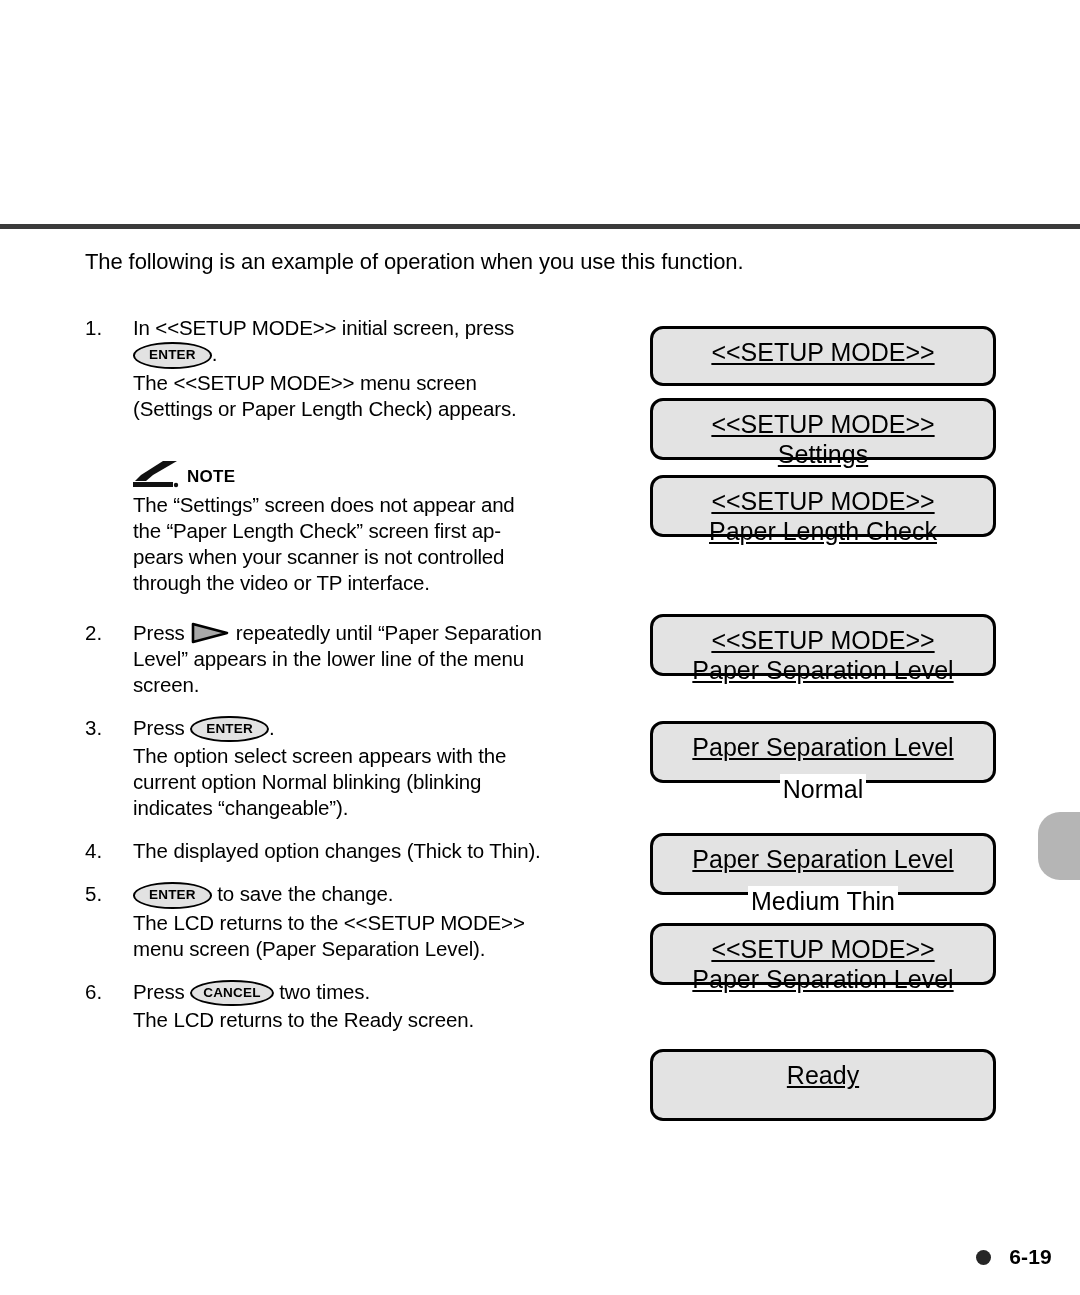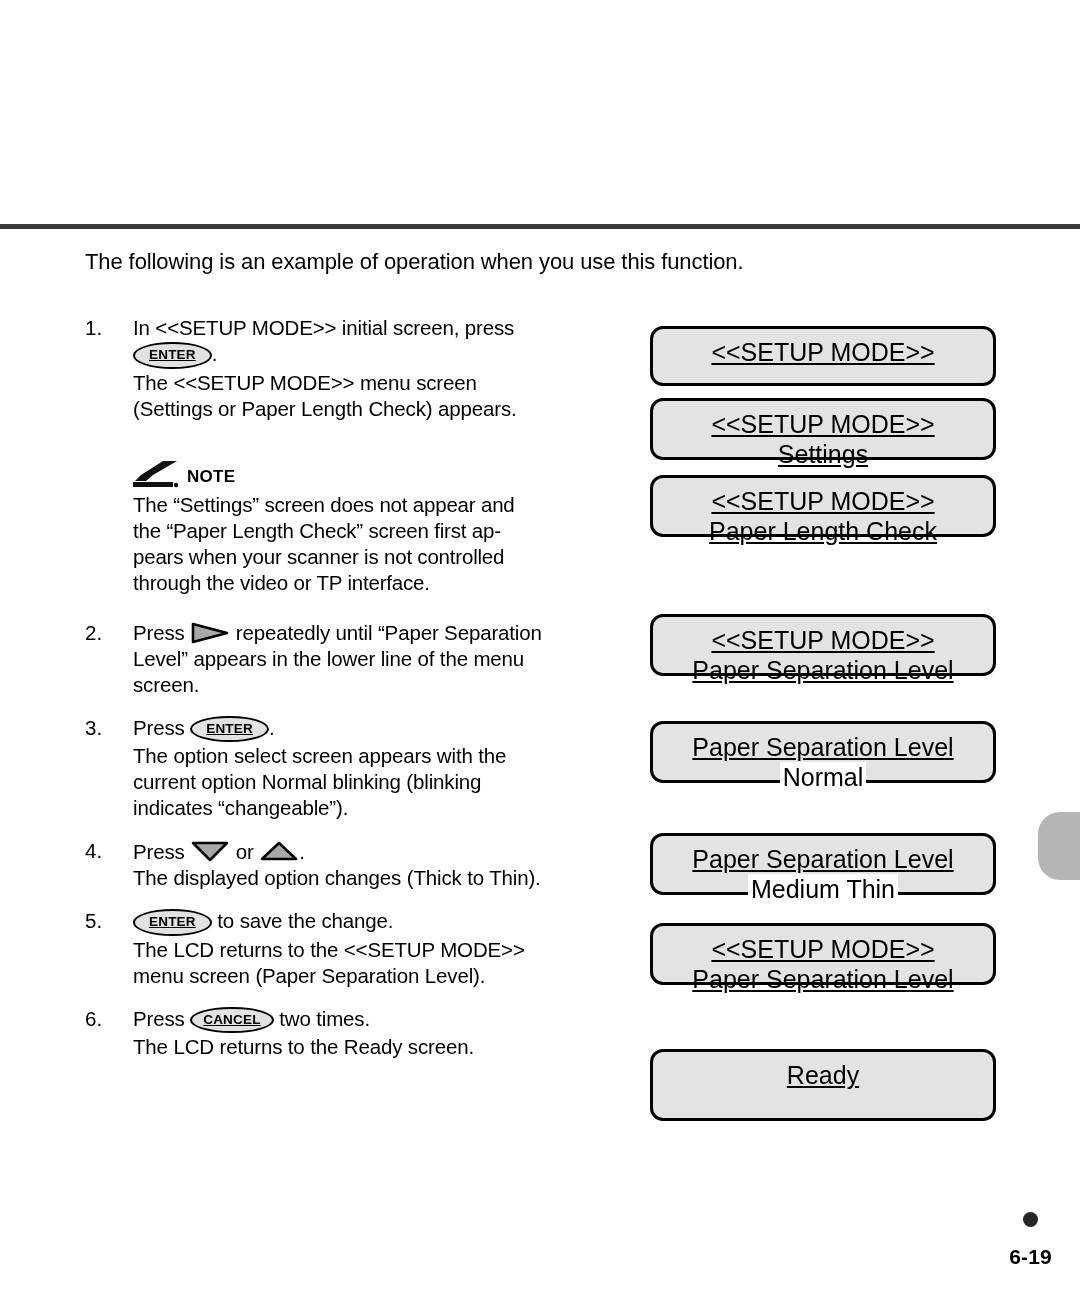--- a/index.html
+++ b/index.html
@@ -73,21 +73,20 @@
     border-radius: 50% / 50%;
     background: #e2e2e2;
     font-size: 13.5px;
     font-weight: 600;
     line-height: 1;
     padding: 4px 11px 5px 11px;
     letter-spacing: 0.2px;
     vertical-align: 1px;
     position: relative;
     top: -1px;
-    text-decoration: underline;
   }
   .keycap.wide { padding: 4px 14px 5px 14px; }
 
   
   .arrow {
     display: inline-block;
     vertical-align: -3px;
     position: relative;
     top: 1px;
   }
@@ -141,20 +140,21 @@
     text-decoration: underline;
   }
   .lcd .lcd-line {
     display: block;
     white-space: nowrap;
   }
   .lcd .lcd-line.blink {
     background: #ffffff;
     display: inline-block;
     padding: 0 3px;
+    margin-top: 12px;
   }
 
   
   .thumb-tab {
     position: absolute;
     right: 0;
     top: 812px;
     width: 42px;
     height: 68px;
     background: #b5b5b5;
@@ -162,21 +162,20 @@
   }
 
   
   .footer {
     position: absolute;
     right: 28px;
     bottom: 26px;
     display: flex;
     align-items: center;
     gap: 18px;
-    flex-direction: column;
   }
   .footer-dot {
     width: 15px;
     height: 15px;
     border-radius: 50%;
     background: #262626;
   }
   .footer-page {
     font-size: 21px;
     font-weight: bold;
@@ -250,34 +249,20 @@
       </div>
       <div class="step-line"><span>The option select screen appears with the</span></div>
       <div class="step-line"><span>current option Normal blinking (blinking</span></div>
       <div class="step-line"><span>indicates “changeable”).</span></div>
     </div>
   </div>
 
   <div class="step">
     <span class="step-num">4.</span>
     <div class="step-body">
-      <div class="step-line">
-        <span>Press</span>
-        <span class="arrow">
-          <svg width="40" height="24" viewBox="0 0 40 24">
-            <polygon points="3,4 37,4 20,21" fill="#a8a8a8" stroke="#000000" stroke-width="2.6" stroke-linejoin="round"></polygon>
-          </svg>
-        </span>
-        <span>or</span>
-        <span class="arrow">
-          <svg width="40" height="24" viewBox="0 0 40 24">
-            <polygon points="20,4 37,20 3,20" fill="#a8a8a8" stroke="#000000" stroke-width="2.6" stroke-linejoin="round"></polygon>
-          </svg>
-        </span><span>.</span>
-      </div>
       <div class="step-line"><span>The displayed option changes (Thick to Thin).</span></div>
     </div>
   </div>
 
   <div class="step">
     <span class="step-num">5.</span>
     <div class="step-body">
       <div class="step-line">
         <span class="keycap wide">ENTER</span>
         <span>to save the change.</span>

